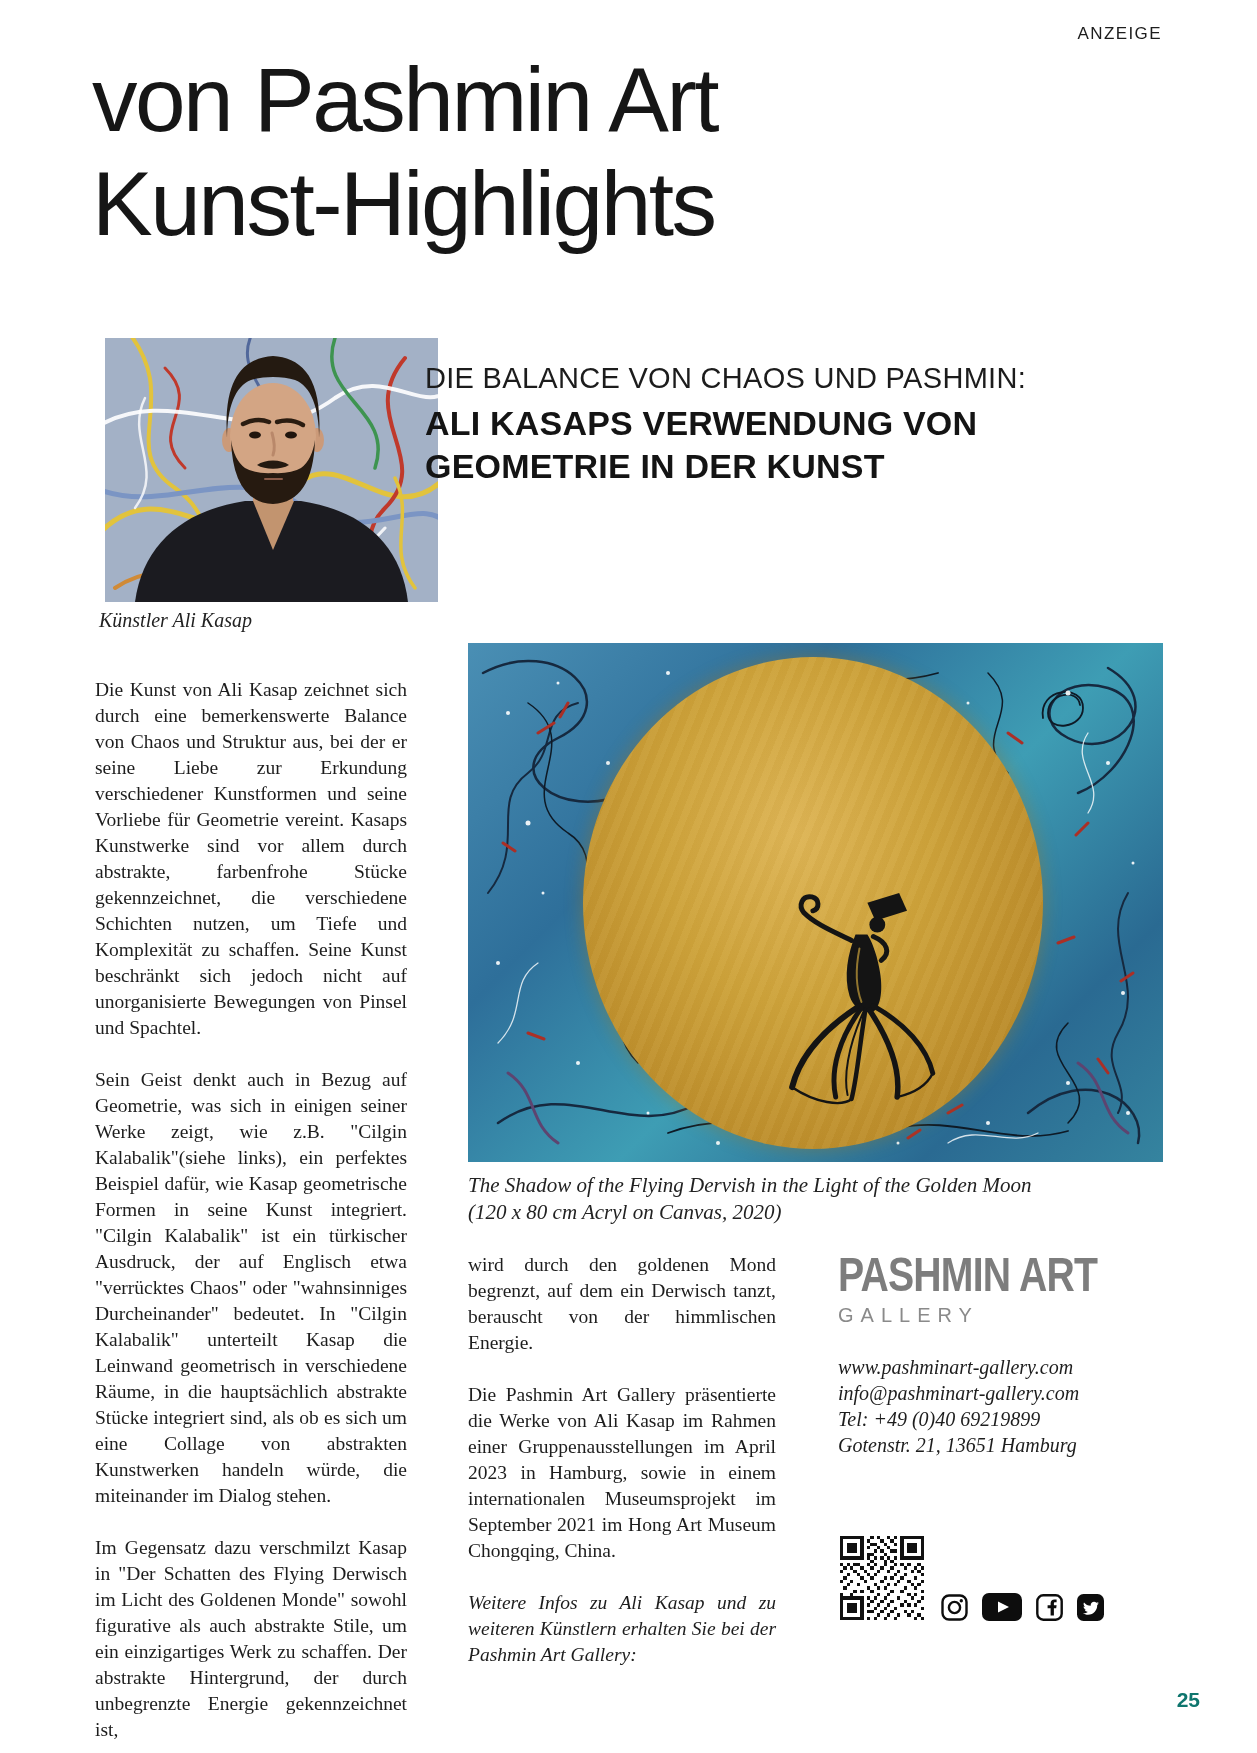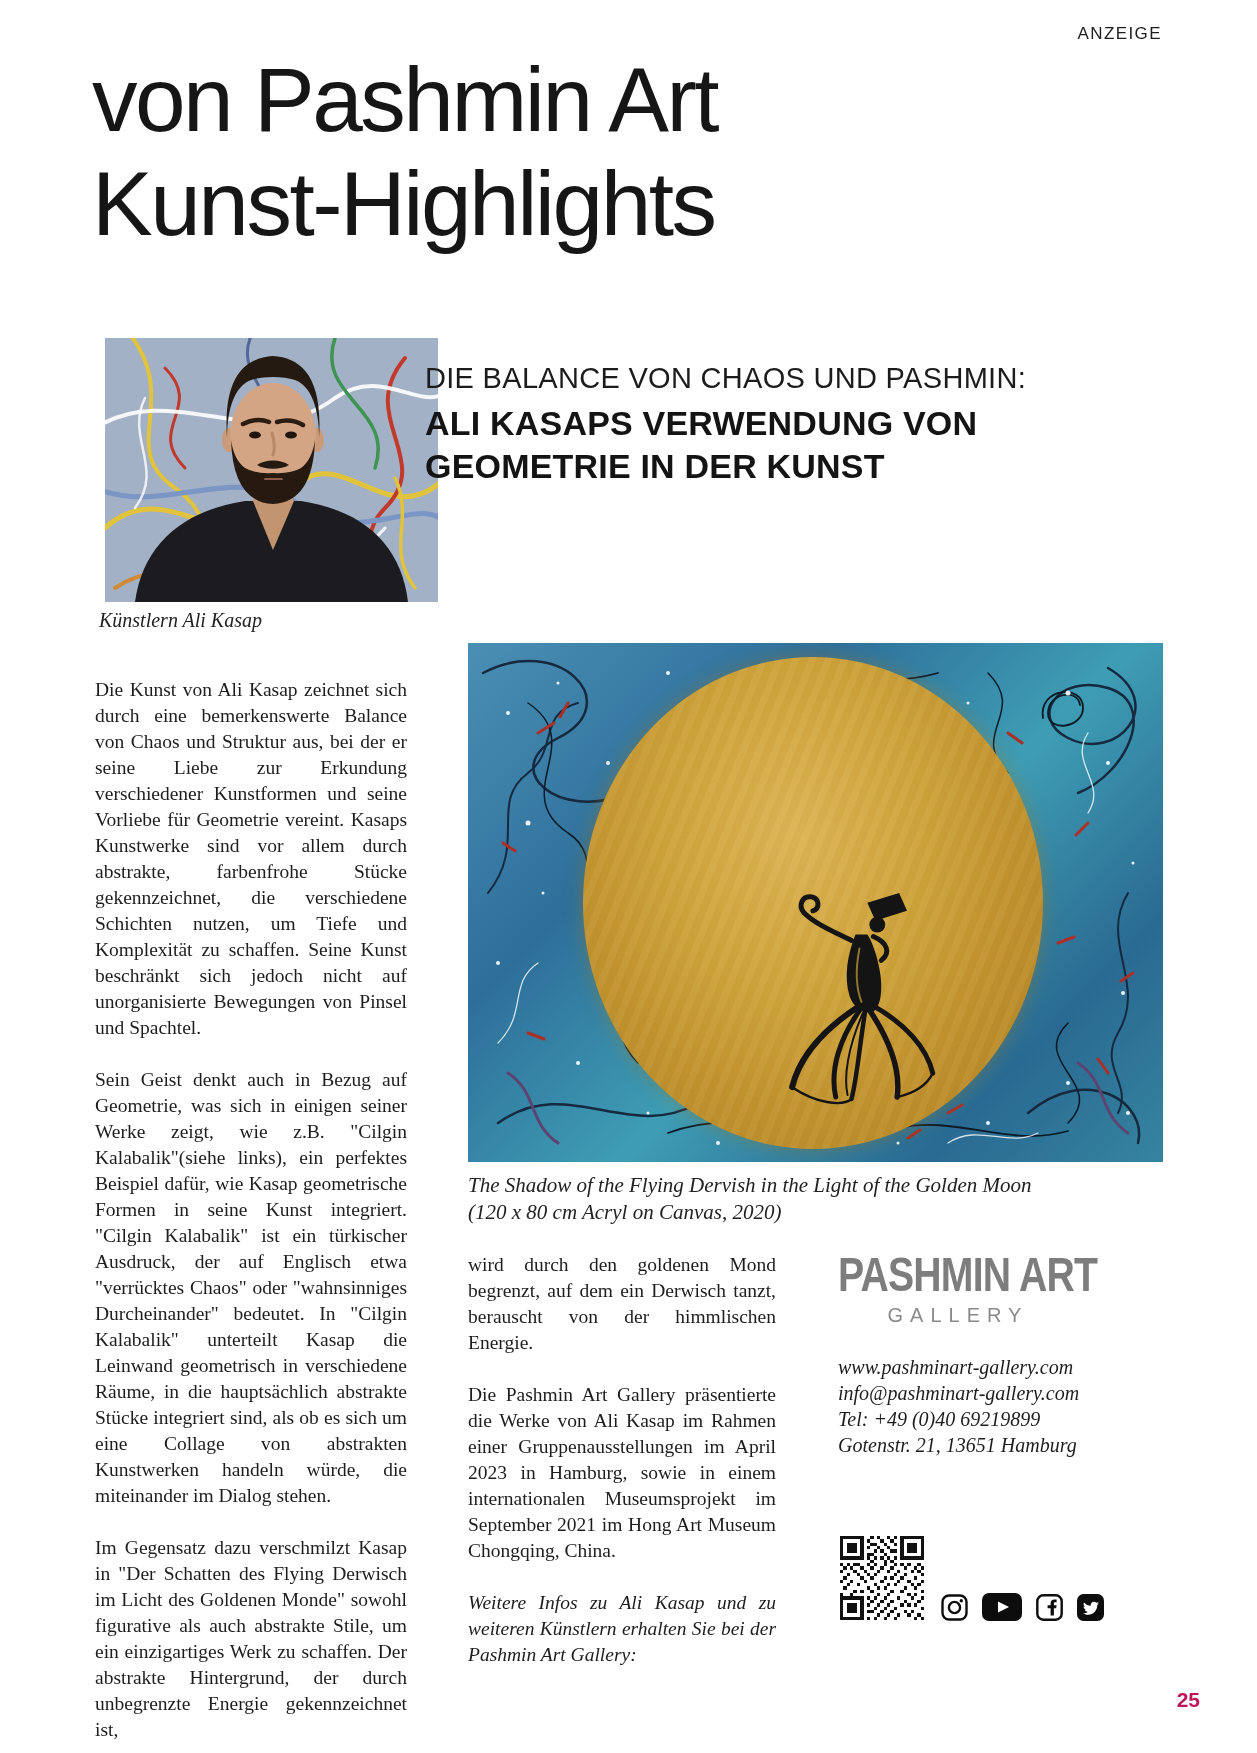--- a/index.html
+++ b/index.html
@@ -33,30 +33,30 @@
   .golden-moon .texture{position:absolute;inset:0;border-radius:inherit;opacity:.45;
     background:repeating-linear-gradient(112deg,rgba(255,244,200,.10) 0 7px,rgba(120,85,20,.06) 7px 15px);}
   .dervish{position:absolute;left:285px;top:246px;width:205px;height:218px;}
 
   .art-caption{position:absolute;left:468px;top:1172px;font:italic 21px/27px "Liberation Serif", serif;color:#222;}
   .art-caption span{display:block;}
 
   .gallery-logo{position:absolute;left:838px;top:1250px;width:240px;}
   .logo-main{font-size:49px;font-weight:700;color:#7d7d7d;letter-spacing:-1px;white-space:nowrap;
     transform:scaleX(.80);transform-origin:left top;line-height:48px;}
-  .logo-sub{margin-top:6px;font-size:20px;letter-spacing:7px;color:#8a8a8a;text-align:center;}
+  .logo-sub{margin-top:6px;font-size:20px;letter-spacing:7px;color:#8a8a8a;text-align:left;}
 
   .contact{position:absolute;left:838px;top:1354px;font:italic 20px/26px "Liberation Serif", serif;color:#1d1d1d;}
   .contact div{white-space:nowrap;}
 
   .qr-code{position:absolute;left:840px;top:1536px;width:84px;height:84px;}
   .socials{position:absolute;left:941px;top:1593px;display:flex;align-items:center;gap:14px;}
   .socials .icon{display:block;}
 
-  .page-number{position:absolute;right:57px;top:1688px;font-size:21px;font-weight:700;color:#be185d;}
+  .page-number{position:absolute;right:57px;top:1688px;font-size:21px;font-weight:700;color:#0f766e;}
 </style>
 </head>
 <body>
 
 <div>
 
   <div class="ad-label">ANZEIGE</div>
 
   <h1 class="page-title" style="margin:0;">
     <span>von Pashmin Art</span>
@@ -93,21 +93,21 @@
         <path d="M152,127 C160,121 176,121 184,127 C176,132 160,132 152,127 Z" fill="#241a11"></path>
         <path d="M160,141 h17" stroke="#8a5a47" stroke-width="2" stroke-linecap="round" fill="none"></path>
         <path d="M138,86 q14,-7 26,-2" stroke="#2a1c10" stroke-width="4.5" stroke-linecap="round" fill="none"></path>
         <path d="M172,84 q14,-4 26,3" stroke="#2a1c10" stroke-width="4.5" stroke-linecap="round" fill="none"></path>
         <ellipse cx="150" cy="97" rx="6" ry="3.5" fill="#20150d"></ellipse>
         <ellipse cx="186" cy="97" rx="6" ry="3.5" fill="#20150d"></ellipse>
         <path d="M167,95 q4,14 1,22" stroke="#b9886a" stroke-width="3" stroke-linecap="round" fill="none"></path>
       </g>
     </svg>
   </div>
-  <div class="photo-caption">Künstlern Ali Kasap</div>
+  <div class="photo-caption">Künstler Ali Kasap</div>
 
   <div class="kicker">DIE BALANCE VON CHAOS UND PASHMIN:</div>
   <h2 class="headline" style="margin:0;">
     <span>ALI KASAPS VERWENDUNG VON</span>
     <span>GEOMETRIE IN DER KUNST</span>
   </h2>
 
   <div class="body-col left-col">
     <p lang="de">Die Kunst von Ali Kasap zeichnet sich durch eine bemerkenswerte Balance von Chaos und Struktur aus, bei der er seine Liebe zur Erkundung verschiedener Kunstformen und seine Vorliebe für Geometrie vereint. Kasaps Kunstwerke sind vor allem durch abstrakte, farbenfrohe Stücke gekennzeichnet, die verschiedene Schichten nutzen, um Tiefe und Komplexität zu schaffen. Seine Kunst beschränkt sich jedoch nicht auf unorganisierte Bewegungen von Pinsel und Spachtel.</p>
     <p lang="de">Sein Geist denkt auch in Bezug auf Geometrie, was sich in einigen seiner Werke zeigt, wie z.B. "Cilgin Kalabalik"(siehe links), ein perfektes Beispiel dafür, wie Kasap geometrische Formen in seine Kunst integriert. "Cilgin Kalabalik" ist ein türkischer Ausdruck, der auf Englisch etwa "verrücktes Chaos" oder "wahnsinniges Durcheinander" bedeutet. In "Cilgin Kalabalik" unterteilt Kasap die Leinwand geometrisch in verschiedene Räume, in die hauptsächlich abstrakte Stücke integriert sind, als ob es sich um eine Collage von abstrakten Kunstwerken handeln würde, die miteinander im Dialog stehen.</p>

